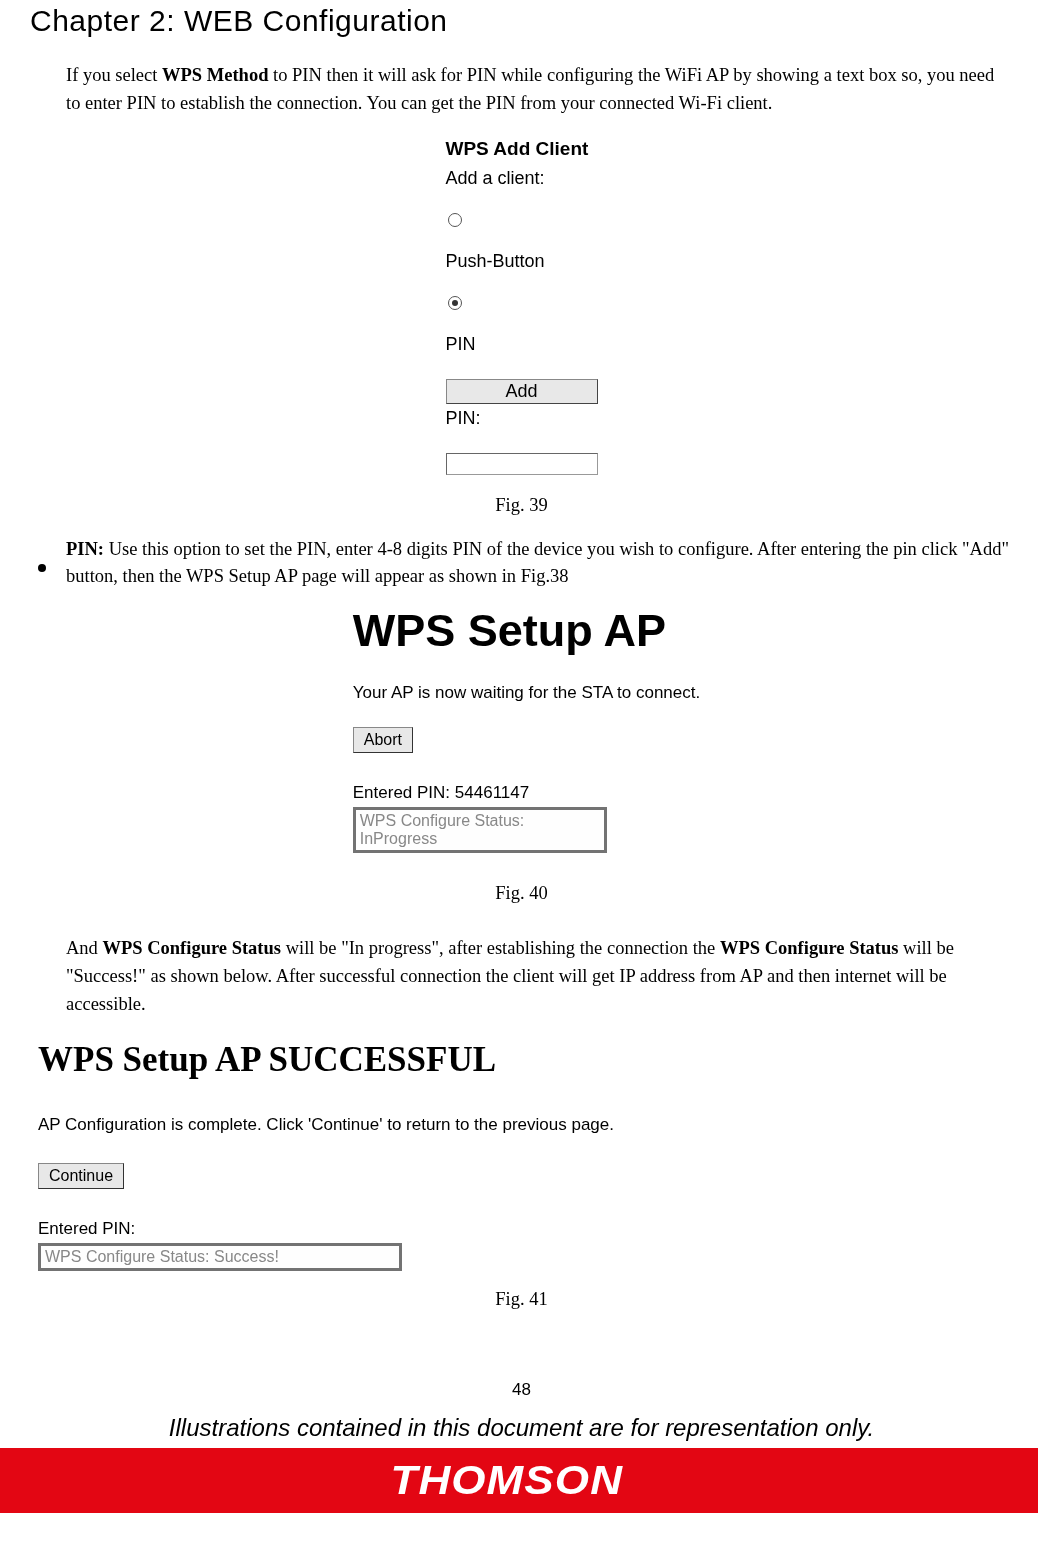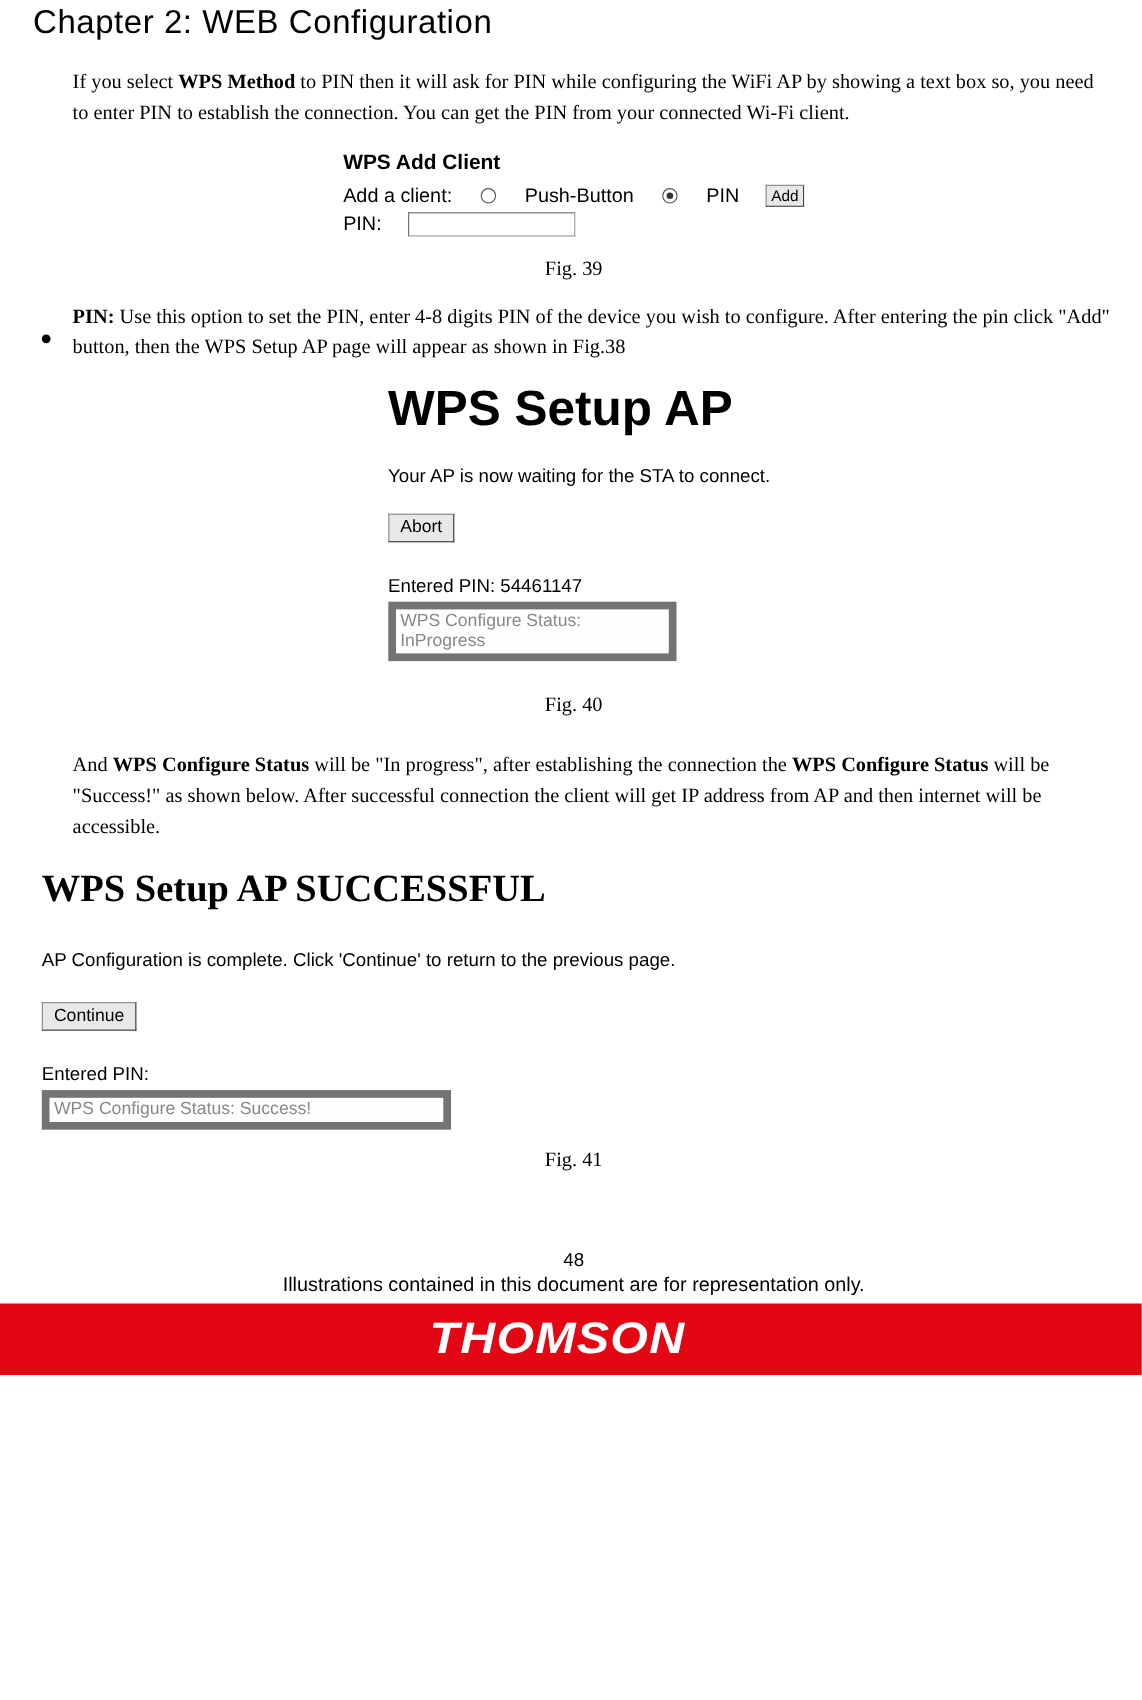--- a/index.html
+++ b/index.html
@@ -60,22 +60,22 @@
       font-family: Arial, sans-serif;
     }
     .wps-add-title {
       font-weight: bold;
       font-size: 19px;
       margin-bottom: 8px;
     }
     .wps-add-row {
       font-size: 18px;
       display: flex;
-      align-items: center;
       gap: 24px;
+      flex-direction: column;
     }
     .radio-vis {
       display: inline-block;
       width: 12px;
       height: 12px;
       border: 1px solid #555;
       border-radius: 50%;
       position: relative;
       vertical-align: middle;
       margin: 0 2px;
@@ -85,21 +85,21 @@
       position: absolute;
       width: 6px;
       height: 6px;
       background: #333;
       border-radius: 50%;
       top: 3px;
       left: 3px;
     }
     .add-btn {
       font-family: Arial, sans-serif;
-      font-size: 14px;
+      font-size: 18px;
       border: 1px solid #888;
       border-right-color: #444;
       border-bottom-color: #444;
       background: #e8e8e8;
       padding: 1px 4px;
       cursor: pointer;
     }
     .pin-input-vis {
       display: inline-block;
       width: 150px;
@@ -139,21 +139,21 @@
     }
     .entered-pin {
       font-family: Arial, sans-serif;
       font-size: 17px;
       margin-bottom: 4px;
     }
     .status-box {
       font-family: Arial, sans-serif;
       font-size: 16px;
       color: #888;
-      border: 7px solid #737373;
+      border: 3px solid #737373;
       padding: 2px 4px;
       width: 240px;
       background: #fefefe;
     }
     .status-box.wide {
       width: 350px;
     }
     .success-title {
       font-family: "Times New Roman", serif;
       font-weight: bold;
@@ -170,22 +170,23 @@
     }
     .footer {
       text-align: center;
       margin-top: 70px;
       font-family: "Trebuchet MS", sans-serif;
     }
     .pagenum {
       font-size: 17px;
     }
     .disclaimer {
-      font-size: 18px;
-      margin-top: 2px;
+      font-style: italic;
+      font-size: 24px;
+      margin-top: 14px;
     }
     .red-bar {
       background: #e30613;
       height: 65px;
       width: 100%;
       margin-top: 6px;
       display: flex;
       justify-content: center;
       align-items: center;
       padding-right: 24px;

